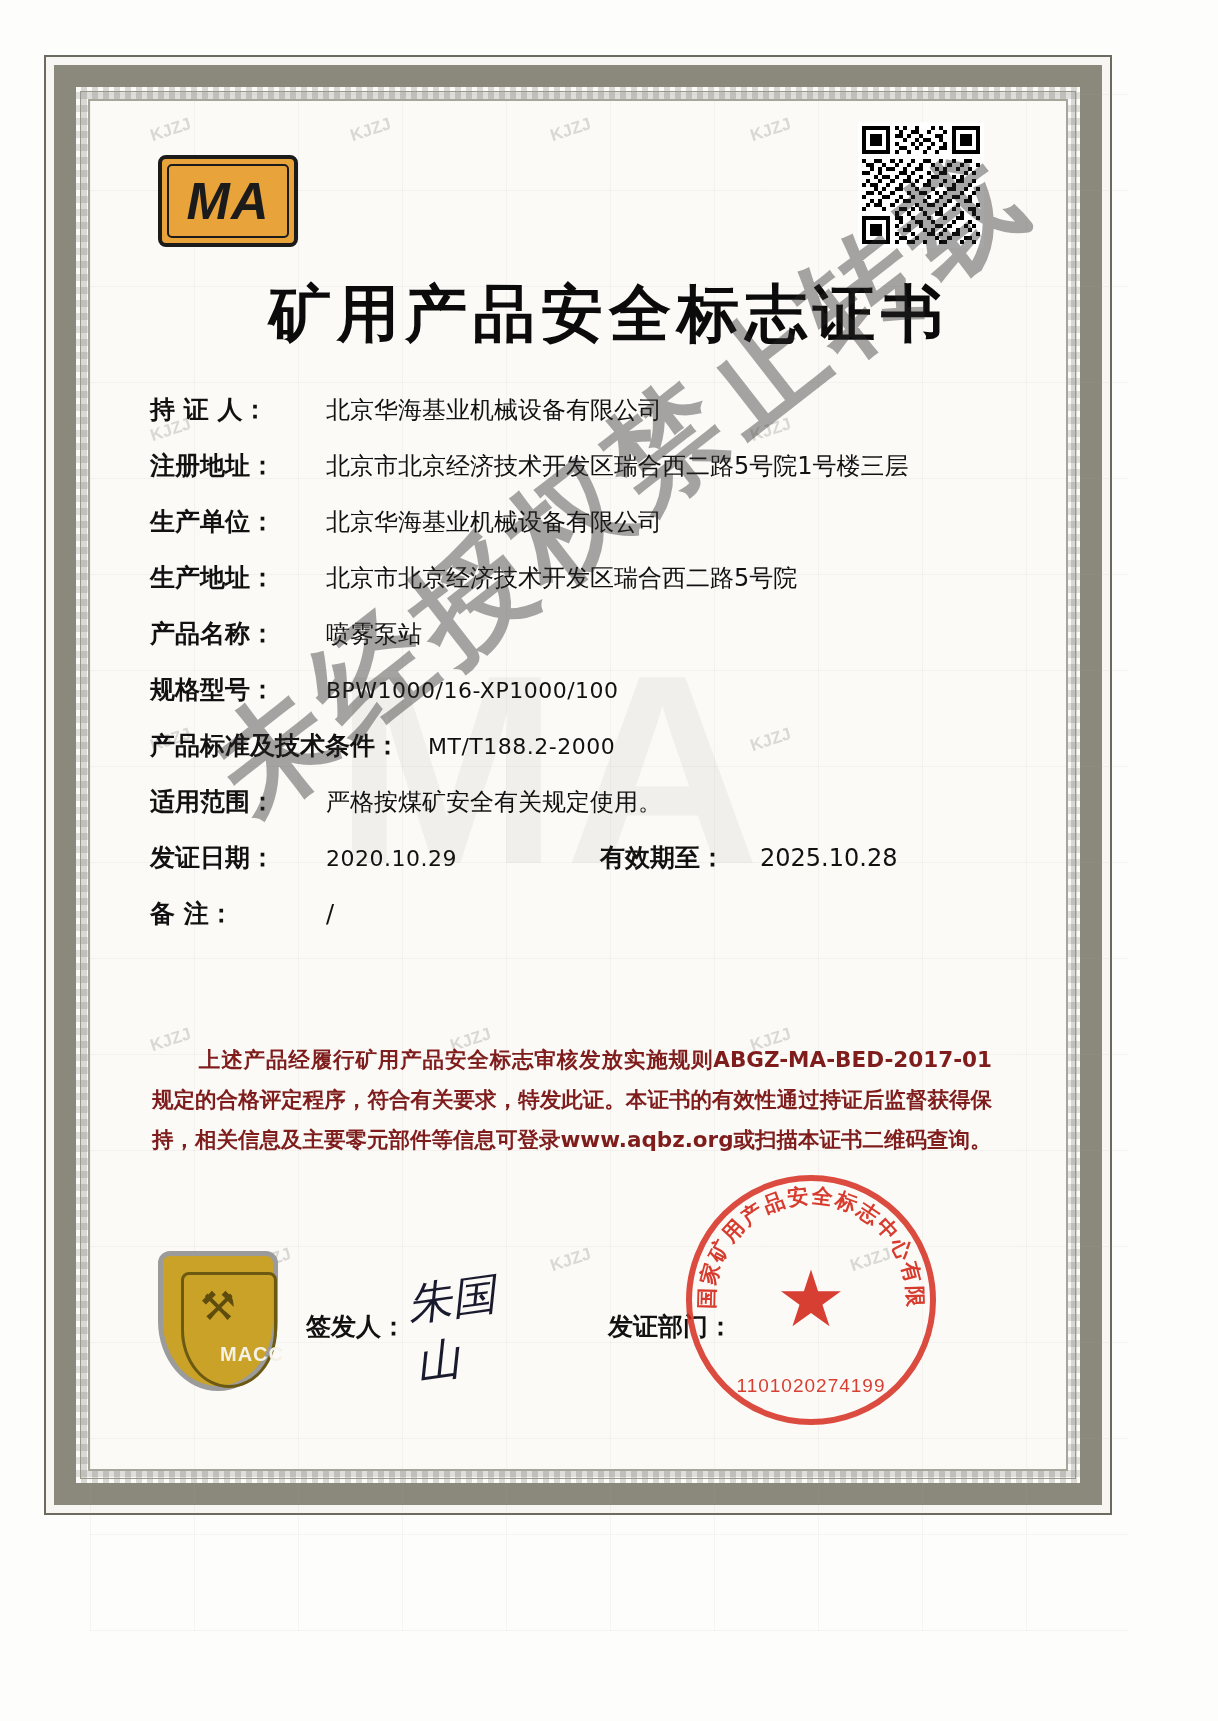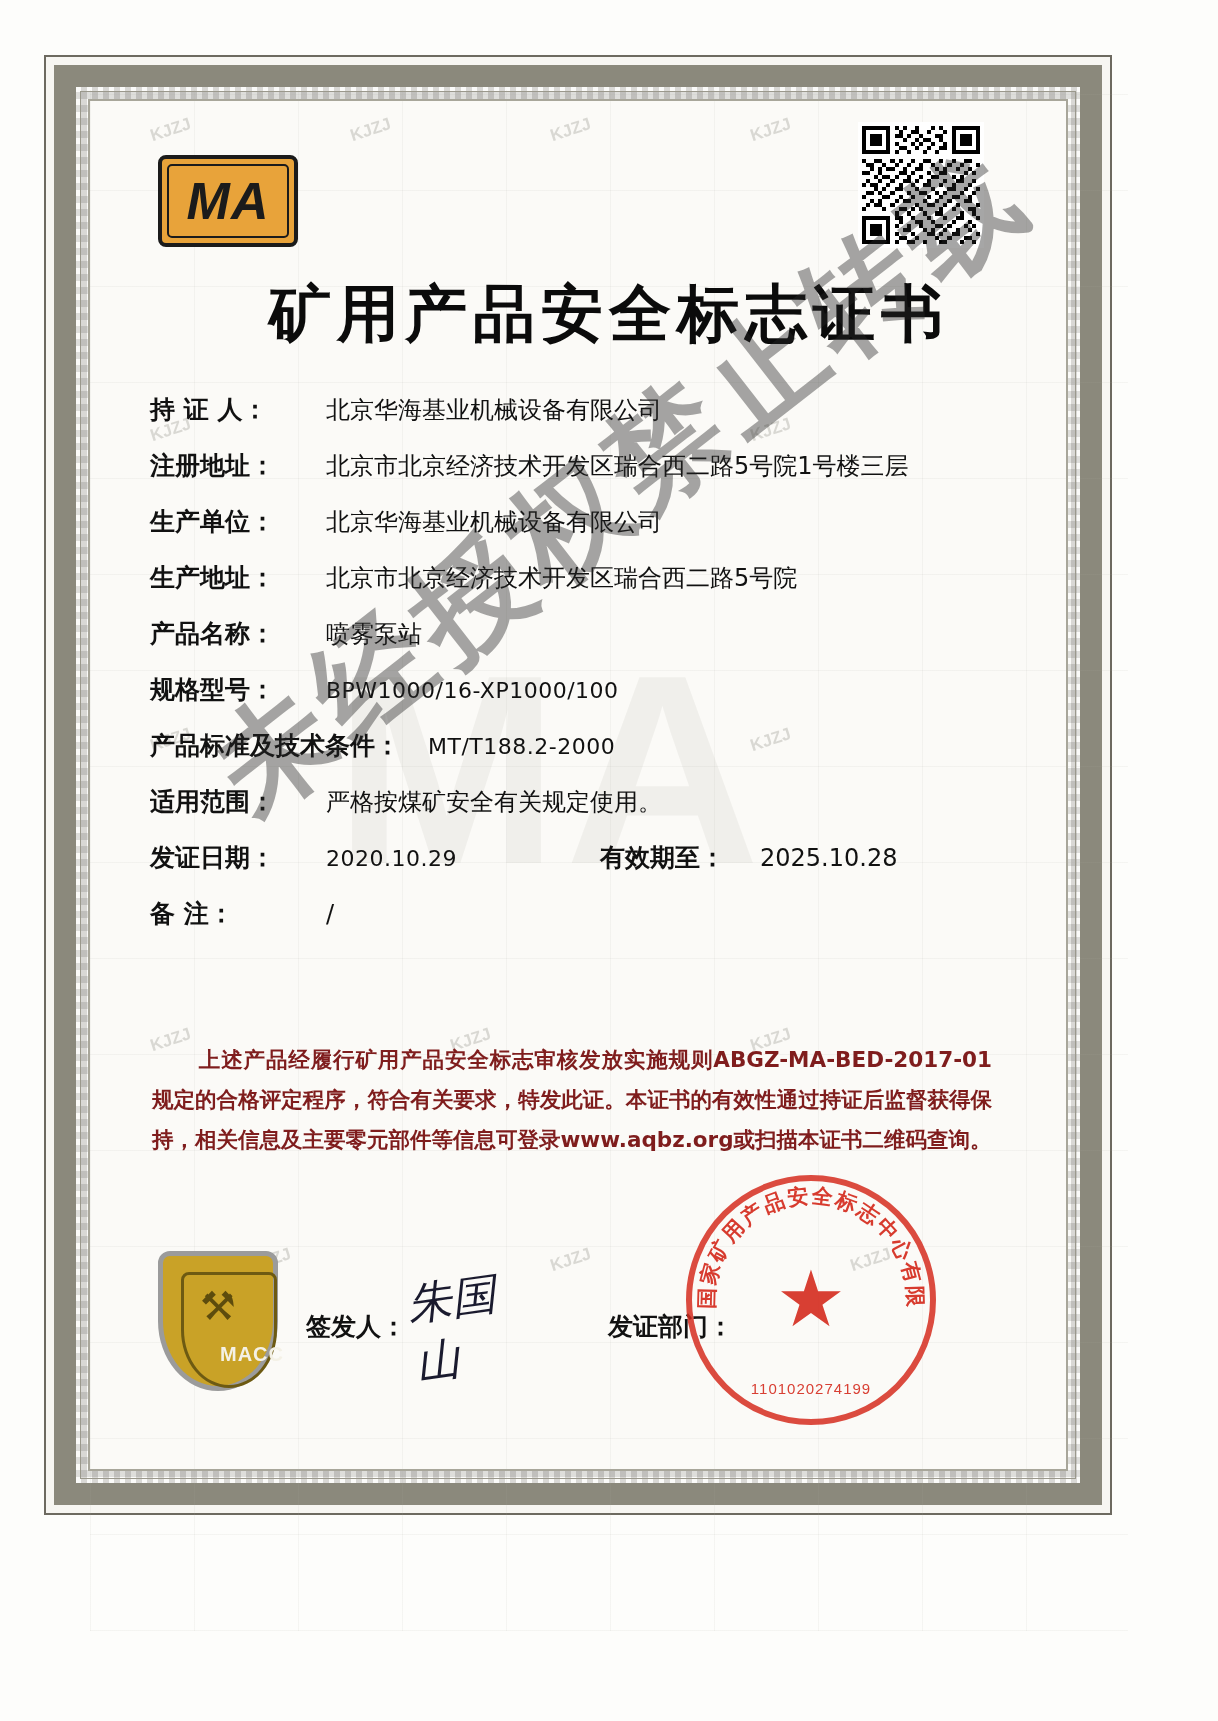--- a/index.html
+++ b/index.html
@@ -323,21 +323,21 @@
     font-size: 78px;
     line-height: 78px;
     opacity: 0.9;
   }
   .seal .code {
     position: absolute;
     left: 0; bottom: 28px; width: 250px;
     text-align: center;
     color: #d52b1e;
     font-family: "Liberation Sans", sans-serif;
-    font-size: 15px;
+    font-size: 19px;
     letter-spacing: 1px;
     opacity: 0.9;
   }
   .seal .arc {
     position: absolute;
     left: 0; top: 0; width: 250px; height: 250px;
   }
   .seal .arc text {
     fill: #d52b1e;
     font-family: "DejaVu Sans", sans-serif;

